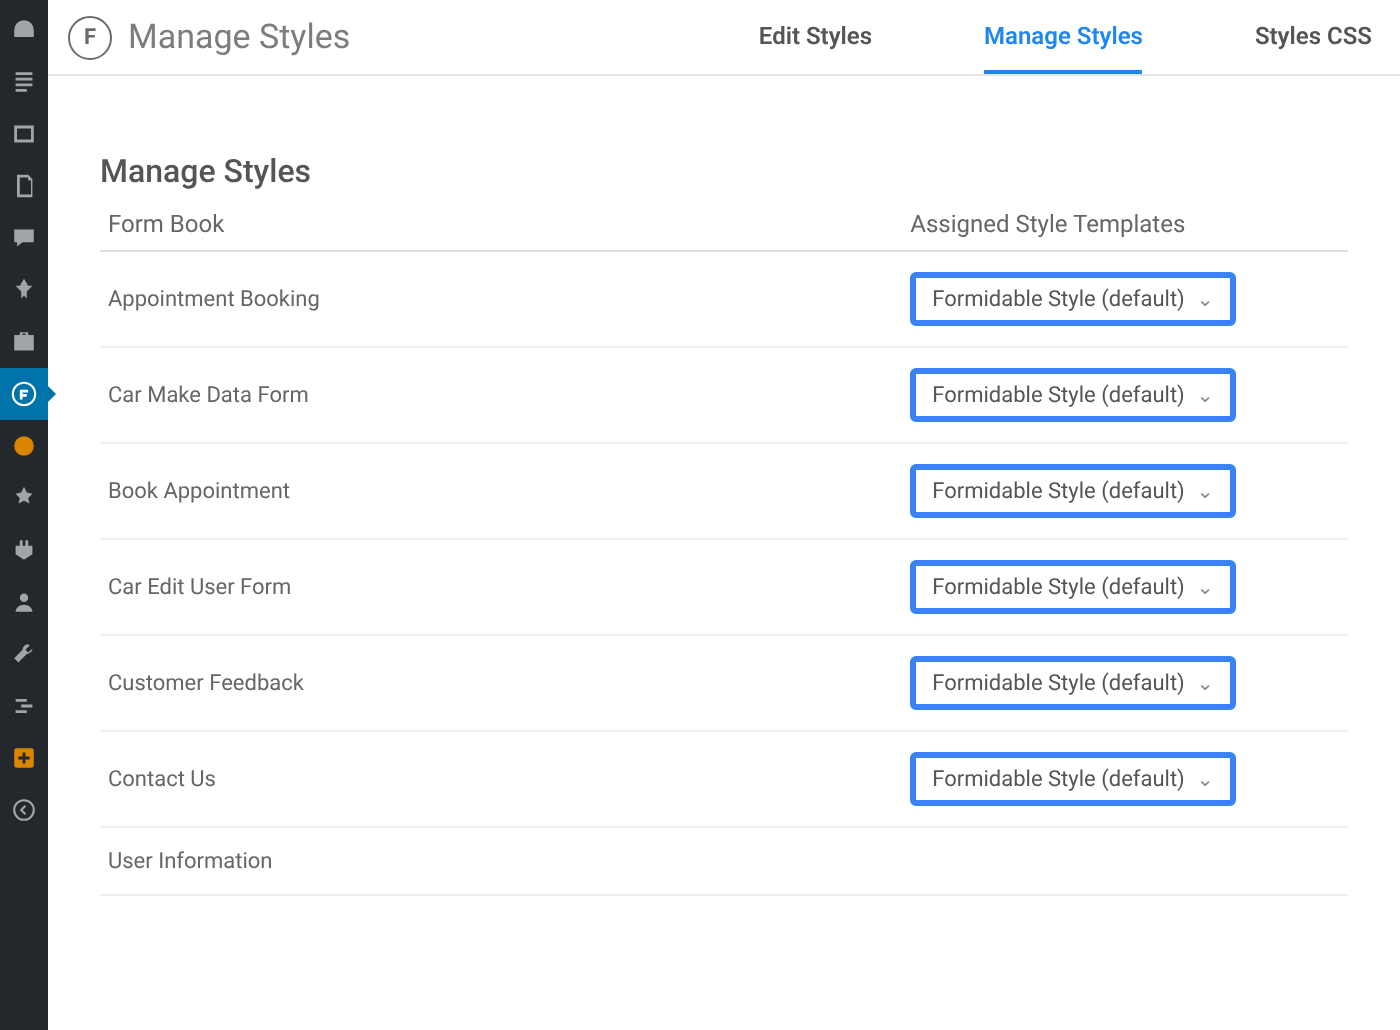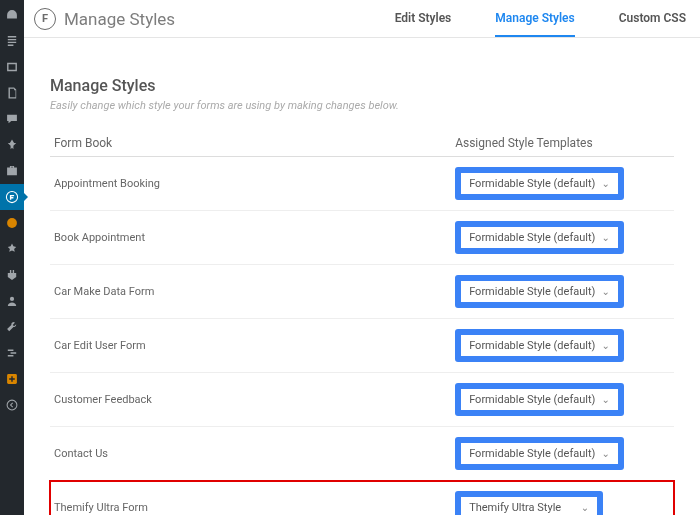--- a/index.html
+++ b/index.html
@@ -8,32 +8,32 @@
 .sidebar { width: 24px; background: #23282d; display: flex; flex-direction: column; align-items: center; padding-top: 2px; gap: 0; }
 .sidebar-item { width: 24px; height: 26px; display: flex; align-items: center; justify-content: center; cursor: pointer; color: #a0a5aa; position: relative; }
 .sidebar-item svg { width: 14px; height: 14px; fill: currentColor; }
 .sidebar-item.active { background: #0073aa; color: #fff; }
 .sidebar-item.active::after { content: ""; position: absolute; right: -4px; top: 50%; transform: translateY(-50%); width: 0; height: 0; border-top: 5px solid transparent; border-bottom: 5px solid transparent; border-left: 5px solid #0073aa; }
 .sidebar-item.orange { color: #d98500; }
 .main { flex: 1; background: #fff; display: flex; flex-direction: column; }
 .topbar { display: flex; align-items: center; height: 38px; border-bottom: 1px solid #e5e5e5; padding: 0 14px 0 10px; }
 .topbar-title { display: flex; align-items: center; gap: 8px; color: #7d7d7d; font-size: 17px; font-weight: 400; }
 .logo-circle { width: 22px; height: 22px; border-radius: 50%; border: 1.5px solid #6b6b6b; display: flex; align-items: center; justify-content: center; font-size: 11px; font-weight: bold; color: #6b6b6b; }
-.tabs { margin-left: auto; display: flex; gap: 44px; }
+.tabs { margin-left: auto; display: flex; gap: 56px; }
 .tab { font-size: 12px; color: #555; font-weight: 600; cursor: pointer; padding: 10px 0; border-bottom: 2px solid transparent; }
 .tab.active { color: #1e87f0; border-bottom: 2px solid #1e87f0; }
 .content { padding: 38px 26px 16px 26px; overflow-y: auto; flex: 1; }
 .content h2 { font-size: 16px; font-weight: 500; color: #555; margin-bottom: 4px; }
 .subtitle { font-size: 11px; color: #aaa; font-style: italic; margin-bottom: 18px; }
 .table { width: 100%; border-collapse: collapse; }
 .table thead td { font-size: 12px; color: #666; padding: 6px 4px; border-bottom: 1px solid #ddd; }
 .table tbody tr td { padding: 10px 4px; border-bottom: 1px solid #eee; }
 .table tbody tr td:first-child { font-size: 11px; color: #666; margin-top: 12px; }
 .table tbody tr td:last-child { text-align: left; width: 200px; }
-.select-wrap { display: inline-flex; align-items: center; border: 6px solid #3b82f6; border-radius: 3px; padding: 4px 8px; font-size: 11px; color: #555; background: #fff; cursor: pointer; min-width: 148px; justify-content: space-between; }
+.select-wrap { display: inline-flex; align-items: center; border: 3px solid #3b82f6; border-radius: 3px; padding: 4px 8px; font-size: 11px; color: #555; background: #fff; cursor: pointer; min-width: 148px; justify-content: space-between; }
 .chev { margin-left: 6px; font-size: 10px; color: #888; }
 .highlight-row { outline: 2.5px solid #e00000; outline-offset: -1px; }
 .col1 { width: 360px; }
 </style>
 </head>
 <body>
 
 <div class="app">
   <div class="sidebar">
     <div class="sidebar-item">
@@ -124,82 +124,74 @@
 
   <div class="main">
     <div class="topbar">
       <div class="topbar-title">
         <span class="logo-circle">F</span>
         <span>Manage Styles</span>
       </div>
       <div class="tabs">
         <div class="tab">Edit Styles</div>
         <div class="tab active">Manage Styles</div>
-        <div class="tab">Custom CSS</div>
+        <div class="tab">Styles CSS</div>
       </div>
     </div>
 
     <div class="content">
       <h2>Manage Styles</h2>
-      <div class="subtitle">Easily change which style your forms are using by making changes below.</div>
 
       <table class="table">
         <thead>
           <tr>
             <td class="col1">Form Book</td>
             <td>Assigned Style Templates</td>
           </tr>
         </thead>
         <tbody id="rows-body">
             <tr>
               <td class="col1">Appointment Booking</td>
               <td><div class="select-wrap">
                   <span>Formidable Style (default)</span>
                   <span class="chev">⌄</span>
                 </div></td>
             </tr>
             <tr>
+              <td class="col1">Car Make Data Form</td>
+              <td><div class="select-wrap">
+                  <span>Formidable Style (default)</span>
+                  <span class="chev">⌄</span>
+                </div></td>
+            </tr>
+            <tr>
               <td class="col1">Book Appointment</td>
               <td><div class="select-wrap">
                   <span>Formidable Style (default)</span>
                   <span class="chev">⌄</span>
                 </div></td>
             </tr>
             <tr>
-              <td class="col1">Car Make Data Form</td>
-              <td><div class="select-wrap">
-                  <span>Formidable Style (default)</span>
-                  <span class="chev">⌄</span>
-                </div></td>
-            </tr>
-            <tr>
               <td class="col1">Car Edit User Form</td>
               <td><div class="select-wrap">
                   <span>Formidable Style (default)</span>
                   <span class="chev">⌄</span>
                 </div></td>
             </tr>
             <tr>
               <td class="col1">Customer Feedback</td>
               <td><div class="select-wrap">
                   <span>Formidable Style (default)</span>
                   <span class="chev">⌄</span>
                 </div></td>
             </tr>
             <tr>
               <td class="col1">Contact Us</td>
               <td><div class="select-wrap">
                   <span>Formidable Style (default)</span>
-                  <span class="chev">⌄</span>
-                </div></td>
-            </tr>
-            <tr class="highlight-row">
-              <td class="col1">Themify Ultra Form</td>
-              <td><div class="select-wrap">
-                  <span>Themify Ultra Style</span>
                   <span class="chev">⌄</span>
                 </div></td>
             </tr>
             <tr>
               <td class="col1">User Information</td>
               <td></td>
             </tr>
           </tbody>
       </table>
 

